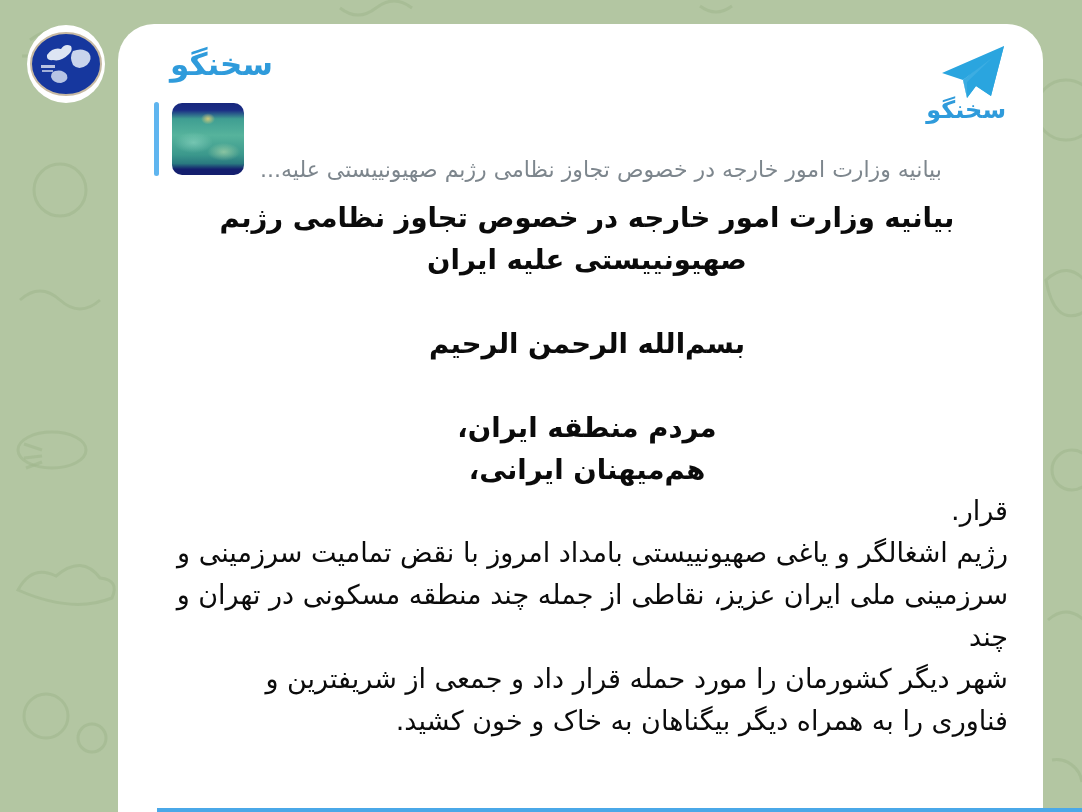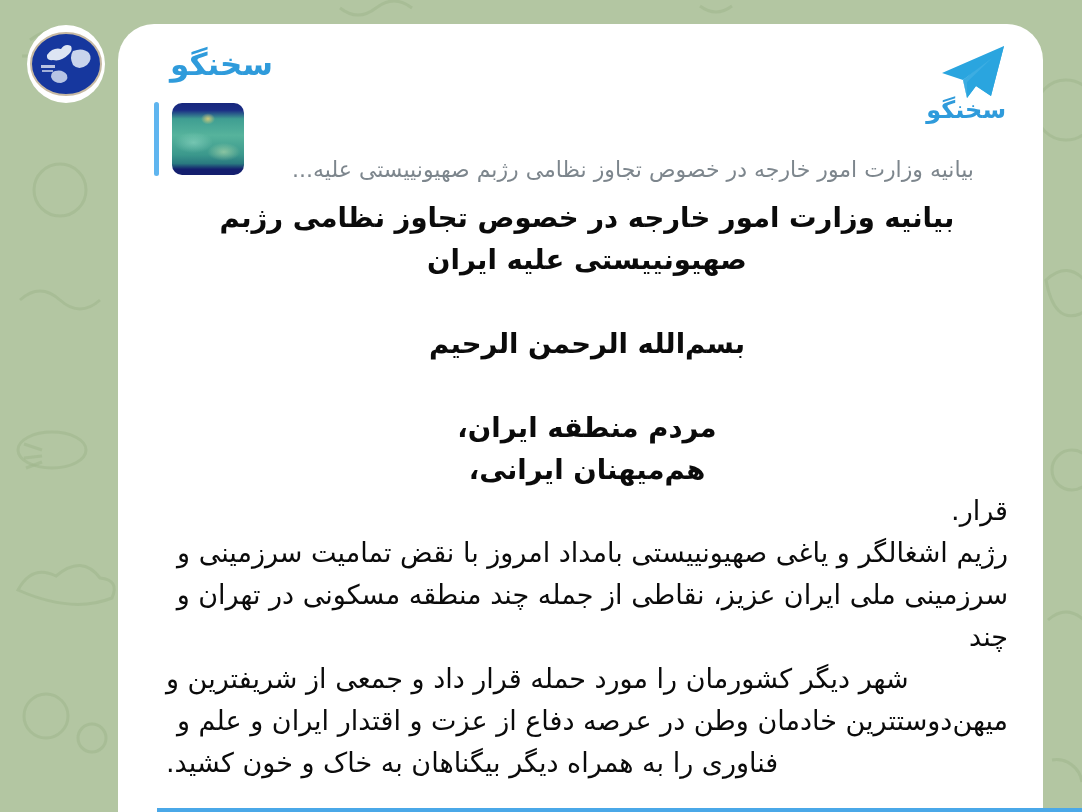--- a/index.html
+++ b/index.html
@@ -38,31 +38,31 @@
       radial-gradient(26px 14px at 30% 55%, rgba(150,220,200,.55) 0%, rgba(150,220,200,0) 75%),
       radial-gradient(22px 12px at 72% 68%, rgba(210,235,180,.5) 0%, rgba(210,235,180,0) 75%),
       linear-gradient(180deg,#17277d 0%,#1b2d85 10%,#3f9e92 22%,#56b39c 45%,#3b988c 72%,#2a7a80 84%,#141f6e 92%,#141f6e 100%);
   }
   .quote-col{margin-left:16px;width:746px;direction:rtl;}
   .quote-name{
     font-size:24px;font-weight:700;color:#2f9bdb;direction:rtl;text-align:right;
     margin-bottom:6px;
   }
   .quote-snippet{
-    font-size:22px;color:#7d868d;direction:rtl;text-align:center;
+    font-size:22px;color:#7d868d;direction:rtl;text-align:left;
     white-space:nowrap;overflow:hidden;margin-top:33px;
   }
   
   .msg{
     position:absolute;left:166px;top:196px;width:842px;z-index:2;
     direction:rtl;text-align:right;color:#0b0b0b;
   }
   .line{font-size:27px;line-height:42px;font-weight:500;}
   .line.h{font-weight:700;font-size:27.5px;text-align:center;}
-  .line.c{text-align:left;}
+  .line.c{text-align:right;}
   .gap{height:42px;}
   
   .bottom-bar{
     position:absolute;left:157px;right:0;bottom:0;height:4px;
     background:#4aa8e8;z-index:3;
   }
 </style>
 </head>
 <body>
 
@@ -121,17 +121,16 @@
   <div class="line h">صهیونییستی علیه ایران</div>
   <div class="gap"></div>
   <div class="line h">بسم‌الله الرحمن الرحیم</div>
   <div class="gap"></div>
   <div class="line h">مردم منطقه ایران،</div>
   <div class="line h">هم‌میهنان ایرانی،</div>
   <div class="line">قرار.</div>
   <div class="line">رژیم اشغالگر و یاغی صهیونییستی بامداد امروز با نقض تمامیت سرزمینی و</div>
   <div class="line">سرزمینی ملی ایران عزیز، نقاطی از جمله چند منطقه مسکونی در تهران و چند</div>
   <div class="line c">شهر دیگر کشورمان را مورد حمله قرار داد و جمعی از شریفترین و</div>
-  <div class="line">میهن‌دوستترین خادمان وطن در عرصه دفاع از عزت و اقتدار ایران و علم و</div>
   <div class="line c">فناوری را به همراه دیگر بیگناهان به خاک و خون کشید.</div>
 </div>
 
 <div class="bottom-bar"></div>
 
 </body></html>

